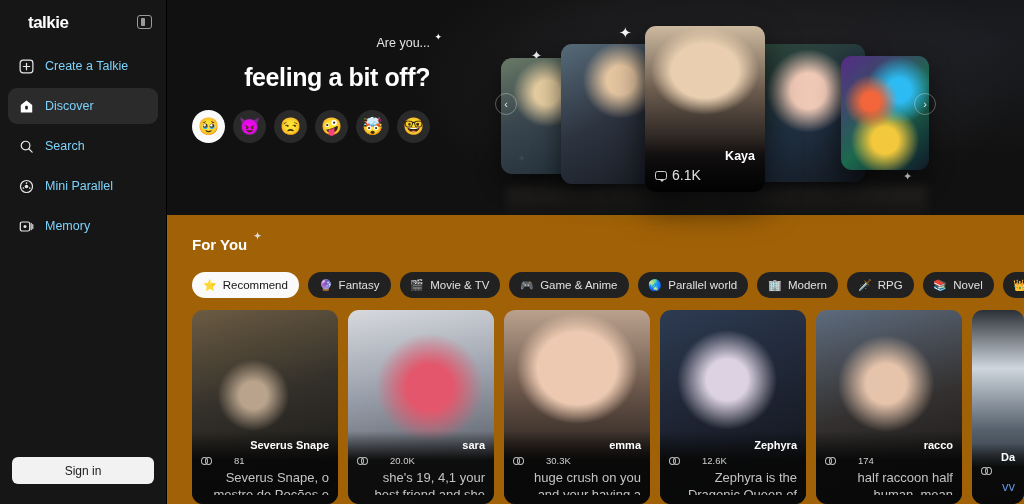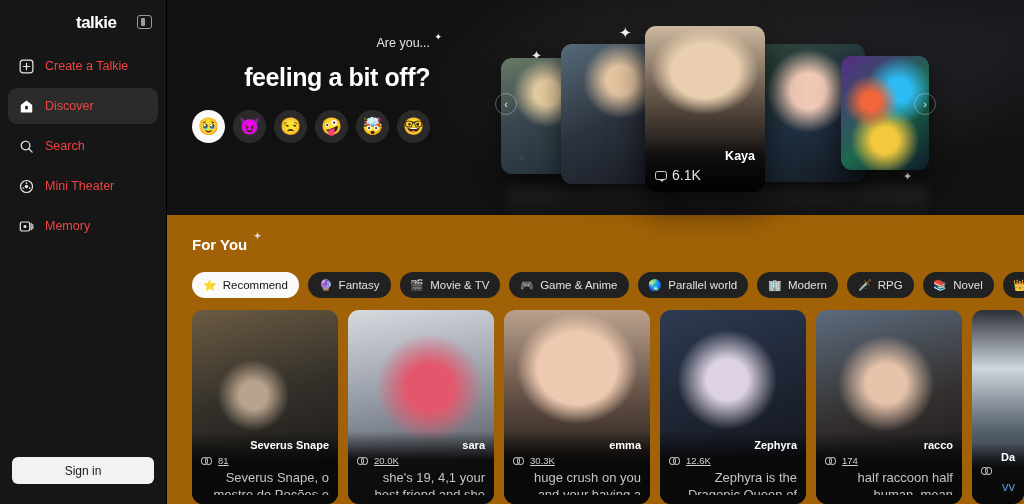--- a/index.html
+++ b/index.html
@@ -15,39 +15,38 @@
   #sidebar {
     width: 167px; height: 504px; flex: 0 0 167px;
     background: #161616;
     position: relative;
     border-right: 1px solid #000;
   }
   .brand-row {
     display: flex; align-items: center; justify-content: space-between;
     padding: 10px 14px 0 28px;
     height: 34px;
-    margin-left: 48px;
   }
   .brand {
     color: #fff; font-size: 17px; font-weight: bold; letter-spacing: -0.5px;
     line-height: 1;
   }
   .collapse-ic {
     width: 15px; height: 14px; border: 1.4px solid #9a9a9a; border-radius: 3px;
     position: relative; cursor: pointer;
   }
   .collapse-ic:after {
     content:""; position:absolute; left: 3px; top: 1.5px;
     width: 3.5px; height: 8.5px; background: #9a9a9a; border-radius: 1px;
   }
   .nav { margin-top: 14px; padding: 0 8px; }
   .nav-item {
     display: flex; align-items: center; gap: 11px;
     height: 36px; padding: 0 10px; border-radius: 9px;
-    color: #ef4444; font-size: 12.5px; cursor: pointer;
+    color: #7dd3fc; font-size: 12.5px; cursor: pointer;
     margin-bottom: 4px;
   }
   .nav-item.active { background: #2b2b2b; }
   .nav-ic { width: 16px; height: 16px; flex: 0 0 16px; display:flex; align-items:center; justify-content:center; }
   .nav-ic svg { display: block; }
   .signin-wrap { position: absolute; left: 0; bottom: 8px; width: 100%; padding: 12px 12px; }
   .signin {
     width: 100%; height: 27px; border-radius: 6px;
     background: #f2f2f2; color: #1a1a1a;
     font-size: 12px; font-family: inherit;
@@ -160,22 +159,22 @@
   .g-c { background: radial-gradient(ellipse 52% 36% at 50% 30%, #ecc9b0 0 52%, rgba(236,201,176,0) 80%),
         linear-gradient(180deg,#b9a18d 0%, #6c574b 40%, #1a1715 85%); }
   .g-d { background: radial-gradient(circle at 46% 36%, #dcd2e2 0 14%, rgba(220,210,226,0) 34%),
         linear-gradient(160deg,#2d3b52 0%, #1d2331 50%, #0e1117 100%); }
   .g-e { background: radial-gradient(circle at 48% 38%, #e6c4ab 0 14%, rgba(230,196,171,0) 34%),
         linear-gradient(165deg,#5d6b7d 0%, #33302f 50%, #141312 100%); }
   .g-f { background: linear-gradient(180deg,#2b2f36 0%, #cfd6dd 30%, #55606c 62%, #15181c 100%); }
   .card-meta { position: absolute; left: 0; bottom: 0; width: 100%; padding: 8px 9px 9px;
     background: linear-gradient(to top, rgba(8,8,8,0.94) 60%, rgba(8,8,8,0.0)); }
   .card-name { color: #fff; font-size: 11px; font-weight: bold; }
-  .card-stat { display: flex; align-items: center; gap: 5px; margin-top: 4px;
-    color: #cfcfcf; font-size: 9.5px; text-decoration: underline; }
+  .card-stat { display: flex; align-items: center; gap: 21px; margin-top: 4px;
+    color: #cfcfcf; font-size: 9.5px; }
   .chat-ic { width: 12px; height: 8px; flex: 0 0 12px; position: relative; }
   .chat-ic span { position: absolute; top: 0; width: 7px; height: 8px;
     border: 1.1px solid #bdbdbd; border-radius: 50%; }
   .chat-ic span:nth-child(1) { left: 0; }
   .chat-ic span:nth-child(2) { left: 4px; }
   .card-desc { color: #c4c4c4; font-size: 13px; line-height: 1.32; margin-top: 3px;
     max-height: 26px; overflow: hidden; }
   .card.partial { width: 52px; flex: 0 0 52px; }
   .card.partial .card-desc { color: #5f8fd6; }
 </style>
@@ -224,21 +223,21 @@
       <div class="nav-item">
         <span class="nav-ic">
           <svg width="15" height="15" viewBox="0 0 16 16">
               <circle cx="8" cy="8" r="6.4" fill="none" stroke="#e8e8e8" stroke-width="1.3"></circle>
               <circle cx="8" cy="8" r="1.9" fill="#e8e8e8"></circle>
               <circle cx="8" cy="4.3" r="0.9" fill="#e8e8e8"></circle>
               <circle cx="11.4" cy="9.6" r="0.9" fill="#e8e8e8"></circle>
               <circle cx="4.7" cy="9.6" r="0.9" fill="#e8e8e8"></circle>
             </svg>
         </span>
-        <span>Mini Theater</span>
+        <span>Mini Parallel</span>
       </div>
 
       <div class="nav-item">
         <span class="nav-ic">
           <svg width="15" height="15" viewBox="0 0 16 16">
               <rect x="1.4" y="3.2" width="10" height="9.6" rx="2" fill="none" stroke="#e8e8e8" stroke-width="1.3"></rect>
               <circle cx="6.4" cy="8" r="1.6" fill="#e8e8e8"></circle>
               <path d="M13 4.6v6.8M14.7 5.8v4.4" stroke="#e8e8e8" stroke-width="1.2" stroke-linecap="round"></path>
             </svg>
         </span>

